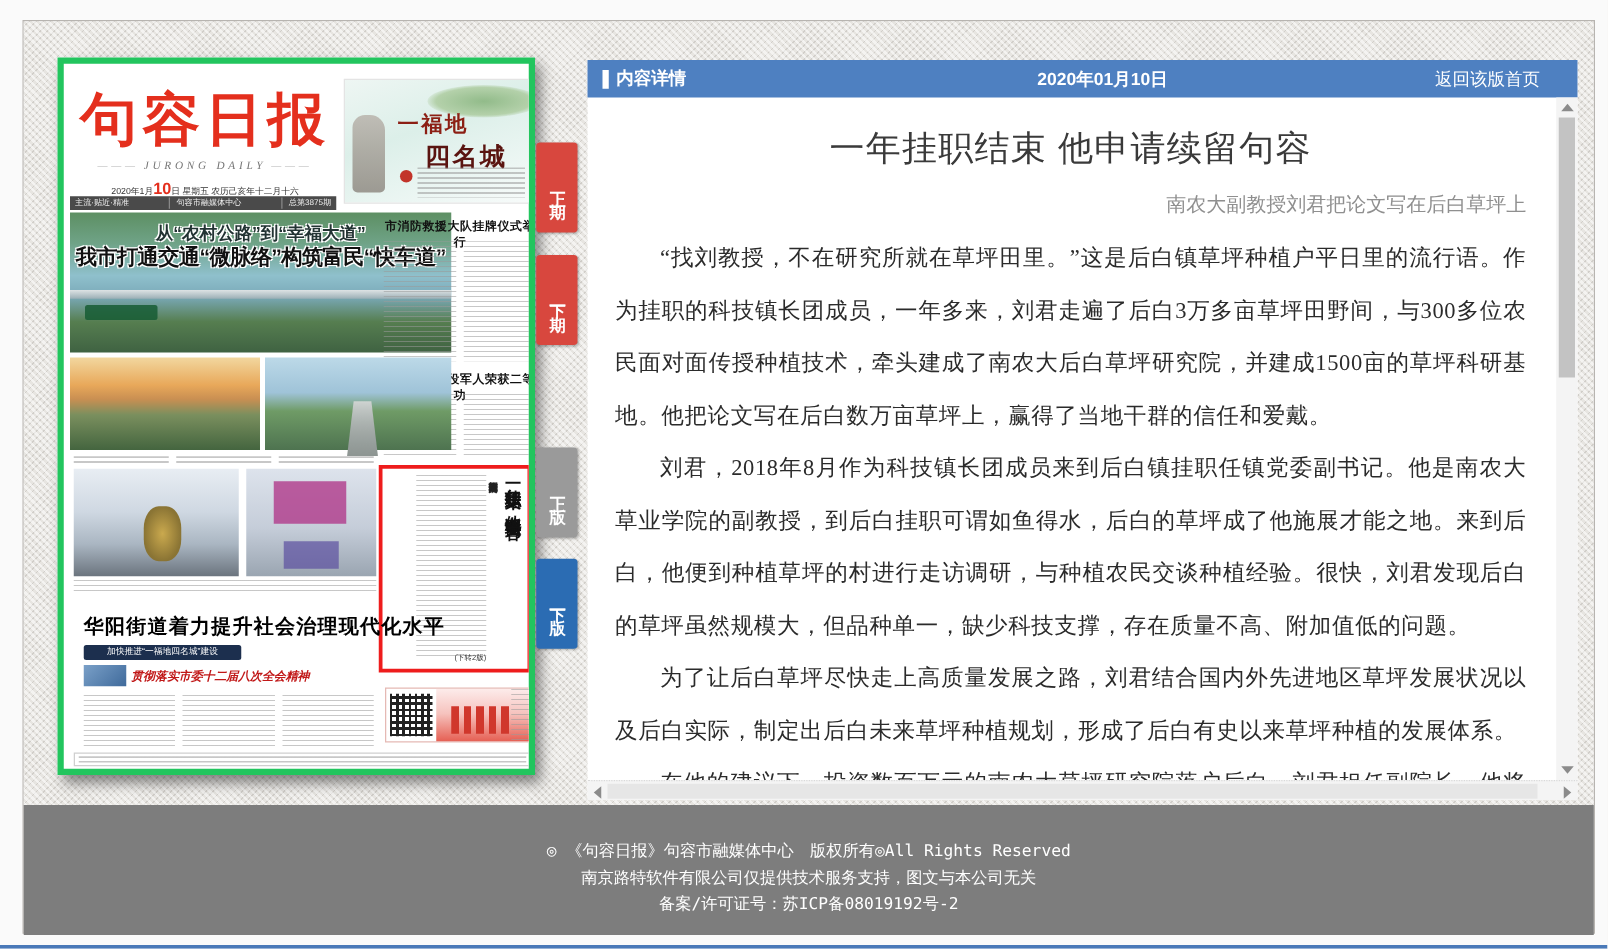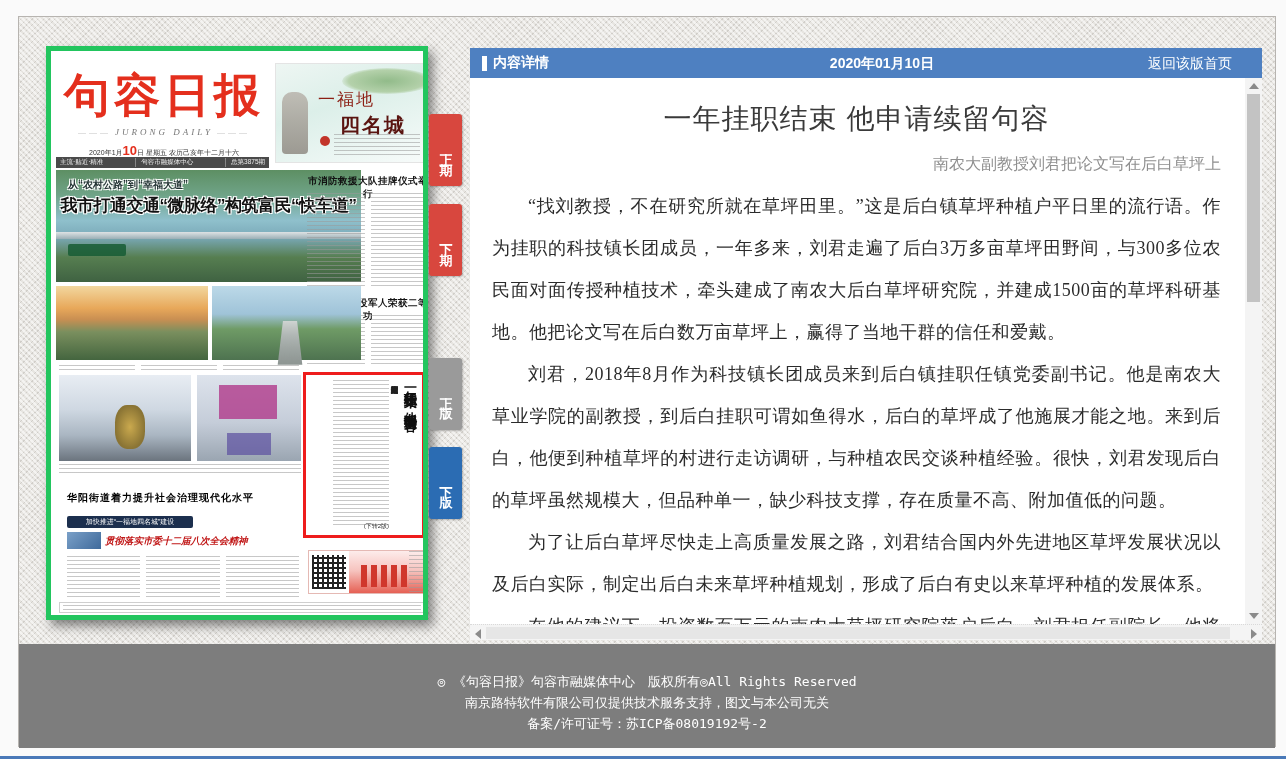--- a/index.html
+++ b/index.html
@@ -30,31 +30,31 @@
   .masthead-date .day { color:#e42f1d; font-size:13px; font-weight:bold; }
   .slogan-bar { position:absolute; left:5px; top:106px; width:213px; height:11px; background:#4a4a4a; color:#eee;
     font-size:6.5px; display:flex; align-items:center; justify-content:space-between; padding:0 4px; white-space:nowrap; overflow:hidden; }
   .slogan-bar .seg2 { border-left:1px solid #888; padding-left:5px; }
   .ad-box { position:absolute; left:224px; top:12px; width:152px; height:100px;
     background:linear-gradient(160deg,#eef6f3 0%,#dcefe9 40%,#f7fbfa 100%); overflow:hidden; border:1px solid #e4e4e4; }
   .ad-hills { position:absolute; right:-6px; top:4px; width:90px; height:26px; border-radius:50%;
     background:radial-gradient(ellipse at center,#7fae72 0%,#a9c99a 60%,transparent 75%); opacity:.8; }
   .ad-statue { position:absolute; left:6px; top:28px; width:26px; height:62px; border-radius:10px 12px 4px 4px;
     background:linear-gradient(180deg,#b9b4ac,#8f8a82); opacity:.85; }
-  .ad-line1 { position:absolute; left:42px; top:24px; font-family:"Liberation Serif",serif; font-weight:normal;
+  .ad-line1 { position:absolute; left:42px; top:24px; font-family:"Liberation Serif",serif; font-weight:bold;
     font-size:17px; color:#8c1f14; letter-spacing:2px;text-align:right; }
   .ad-line2 { position:absolute; left:64px; top:48px; font-family:"Liberation Serif",serif; font-weight:bold;
     font-size:20px; color:#5a1410; letter-spacing:2px; }
   .ad-seal { position:absolute; left:44px; top:72px; width:10px; height:10px; border-radius:50%; background:#c2342a; }
   .ad-text { position:absolute; left:58px; top:70px; width:86px; height:24px;
     background:repeating-linear-gradient(180deg,#c77a72 0 1px,transparent 1px 4px); opacity:.7; }
 
   .lead-photo { position:absolute; left:5px; top:119px; width:305px; height:112px;
     background:linear-gradient(180deg,#5d8f63 0%,#6fa387 22%,#8fc0cc 45%,#7aa9b8 60%,#567e50 78%,#3f6242 100%); overflow:hidden; }
-  .lead-kicker { position:absolute; left:12px; top:8px; width:100%; font-size:10px; font-weight:bold; color:#233;
+  .lead-kicker { position:absolute; left:0; top:8px; width:100%; text-align:center; font-size:14px; font-weight:bold; color:#233;
     text-shadow:1px 1px 0 #fff,-1px -1px 0 #fff,1px -1px 0 #fff,-1px 1px 0 #fff; }
   .lead-headline { position:absolute; left:0; top:24px; width:100%; text-align:center; font-size:17px; font-weight:bold; color:#111;
     letter-spacing:-0.5px; text-shadow:1px 1px 0 #fff,-1px -1px 0 #fff,1px -1px 0 #fff,-1px 1px 0 #fff; }
   .lead-bridge { position:absolute; left:0; top:62px; width:100%; height:7px; background:linear-gradient(180deg,#e8e8e8,#9fb0b6); opacity:.9; }
   .photo-tag { position:absolute; left:12px; top:74px; width:58px; height:12px; background:rgba(22,92,52,.85); border-radius:2px; }
 
   .photo-sunset { position:absolute; left:5px; top:235px; width:152px; height:74px;
     background:linear-gradient(180deg,#f2d79f 0%,#e8a85a 30%,#c98f52 45%,#7a8f5e 62%,#44653f 100%); }
   .photo-road { position:absolute; left:161px; top:235px; width:149px; height:74px;
     background:linear-gradient(180deg,#bcd9e8 0%,#9fc3d8 38%,#6f9b66 58%,#4e7350 100%); }
@@ -79,21 +79,21 @@
 
   .hilite { position:absolute; left:252px; top:321px; width:122px; height:166px; background:#fff;
     border:3px solid #ee1c1c; display:flex; flex-direction:row-reverse; padding:5px 3px 4px 4px; cursor:pointer; }
   .hl-vtitle { writing-mode:vertical-rl; text-orientation:upright; font-family:"Liberation Serif",serif;
     font-weight:bold; font-size:13px; color:#111; height:150px; line-height:17px; letter-spacing:1px; }
   .hl-vsub { writing-mode:vertical-rl; text-orientation:upright; font-size:7.5px; color:#222; height:152px; line-height:11px; margin-right:2px; }
   .hl-body { width:56px; position:relative; }
   .hl-jump { position:absolute; right:0; bottom:0; font-size:6px; color:#333; }
 
   .bottom-hl { position:absolute; left:16px; top:440px; width:290px; font-family:Liberation Sans, sans-serif;
-    font-weight:bold; font-size:10px; letter-spacing:1px; color:#000; }
+    font-weight:bold; font-size:16px; letter-spacing:1px; color:#000; }
   .sub-box { position:absolute; left:16px; top:465px; width:126px; height:12px; background:#1c2f4e; color:#fff;
     font-size:7px; line-height:12px; text-align:center; border-radius:2px; }
   .sub-photo { position:absolute; left:16px; top:481px; width:34px; height:17px;
     background:linear-gradient(135deg,#7aa0c8,#3f6a9b); }
   .sub-red { position:absolute; left:54px; top:484px; width:230px; font-style:italic; font-weight:bold;
     font-size:9.5px; color:#c11818; font-family:"Liberation Serif",serif; }
 
   .qr-ad { position:absolute; left:257px; top:499px; width:118px; height:44px; background:#fff; border:1px solid #e5b9b4; overflow:hidden; }
   .qr-code { position:absolute; left:3px; top:4px; width:34px; height:34px;
     background:

